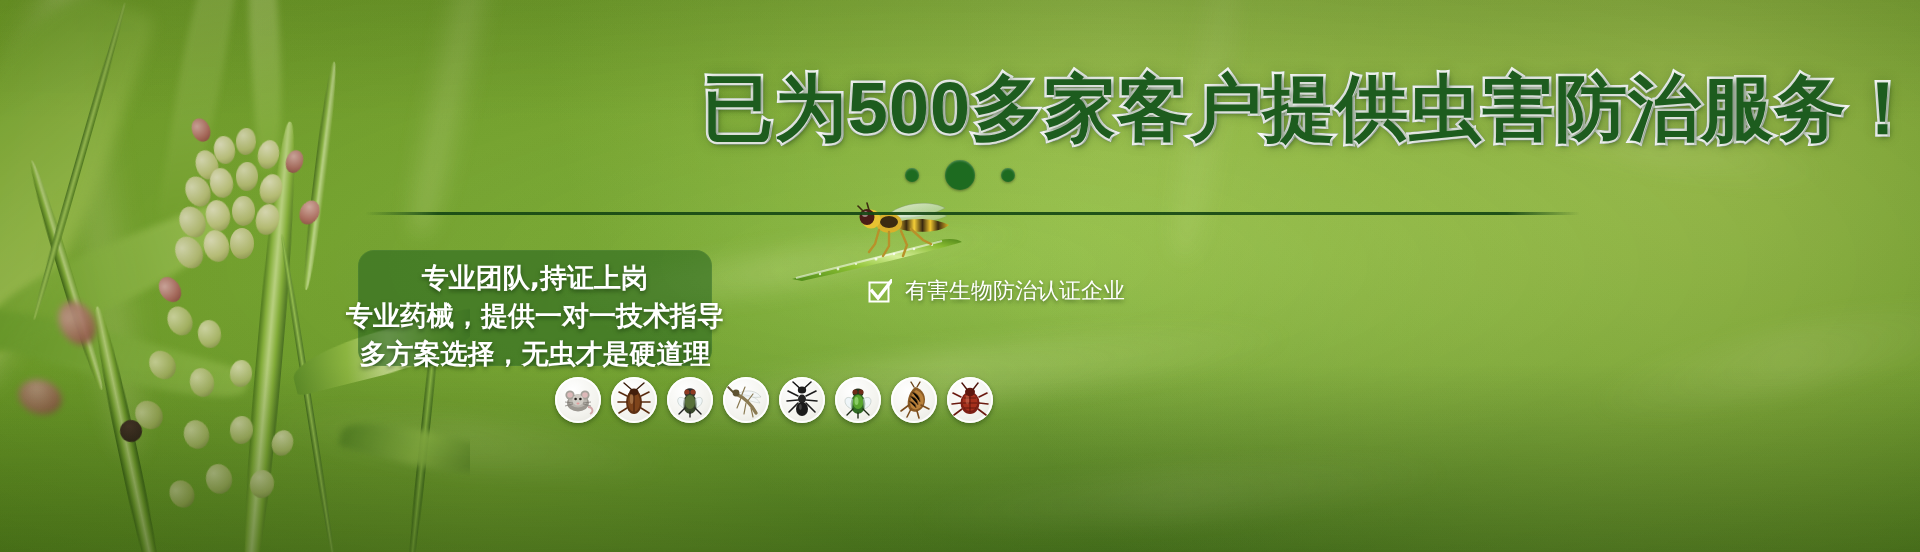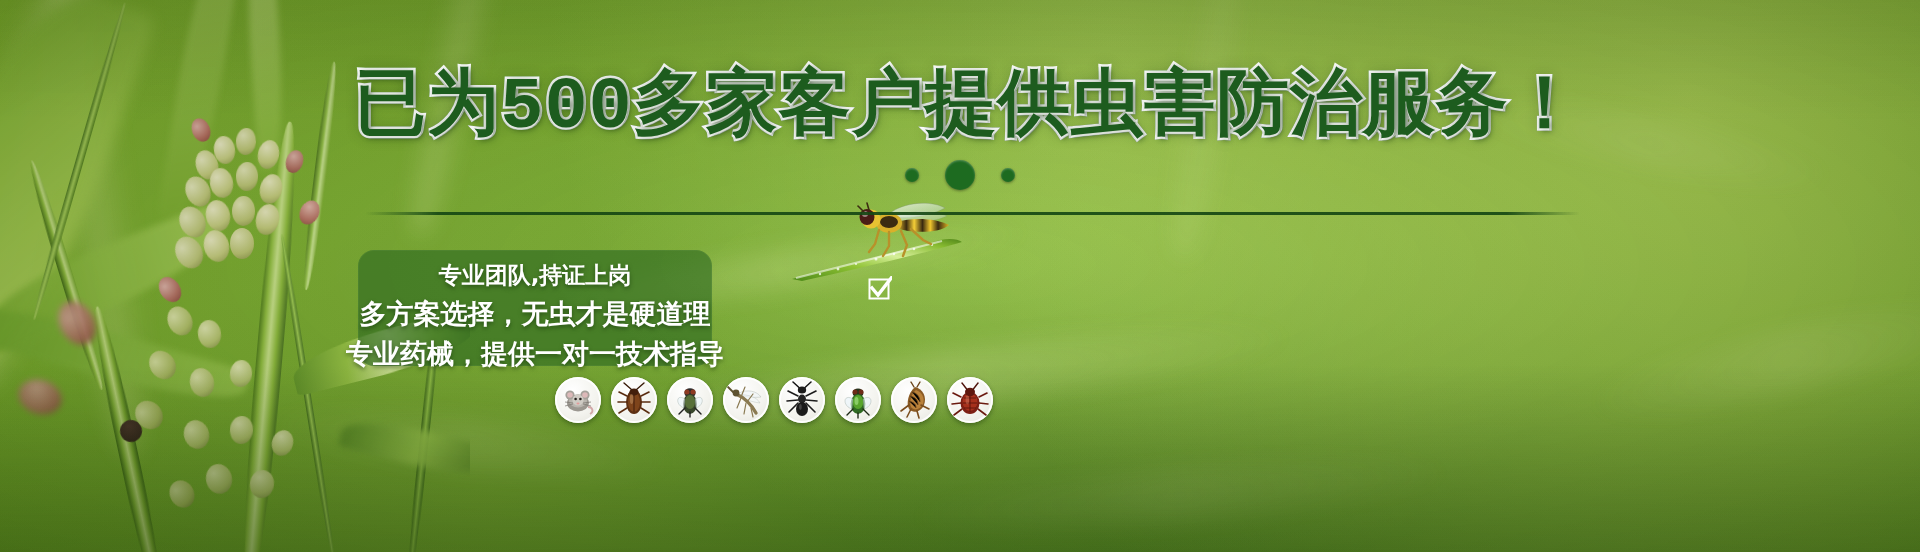--- a/index.html
+++ b/index.html
@@ -41,33 +41,33 @@
   .stem{position:absolute;border-radius:48%;transform-origin:50% 100%;}
   .leaf{position:absolute;border-radius:60% 6% 60% 6%;}
   .bud{position:absolute;border-radius:50%;}
   .sharp{filter:blur(.5px);}
   .soft{filter:blur(3px);}
   .softer{filter:blur(7px);}
 
   
   .headline{
     position:absolute;left:16px;right:0;top:72px;
-    text-align:center;
+    text-align:right;
     font-size:72px;line-height:1;
     font-weight:bold;
     letter-spacing:1px;
     white-space:nowrap;
     color:#1d5c1e;
     -webkit-text-stroke:5px #ffffff;
     paint-order:stroke fill;
     text-shadow:
        0 2px 0 rgba(255,255,255,.65),
        2px 3px 5px rgba(18,48,10,.45),
        0 0 14px rgba(18,48,10,.35);
-    font-family:Liberation Mono, monospace;
+    font-family:Liberation Sans, sans-serif;
   }
   .headline .inner{
     background:linear-gradient(180deg,#3f8c3a 0%,#246224 34%,#1b5219 62%,#123c12 100%);
     -webkit-background-clip:text;background-clip:text;
   }
 
   
   .dots{position:absolute;left:0;right:0;top:160px;display:flex;justify-content:center;align-items:center;gap:26px;}
   .dot{border-radius:50%;background:#1d6b20;box-shadow:0 1px 3px rgba(0,0,0,.4), inset 0 1px 2px rgba(255,255,255,.25);}
   .dot.sm{width:14px;height:14px;}
@@ -89,21 +89,21 @@
   .panel-lines{
     position:absolute;left:330px;top:254px;width:410px;height:122px;
     display:flex;flex-direction:column;justify-content:space-between;
     padding:6px 0 4px 0;box-sizing:border-box;
   }
   .pline{
     color:#fff;font-weight:bold;white-space:nowrap;text-align:center;
     text-shadow:0 2px 4px rgba(12,40,8,.55);
     font-family:"DejaVu Sans","Liberation Sans",sans-serif;
   }
-  .pline.l1{font-size:23px;letter-spacing:0px;}
+  .pline.l1{font-size:27px;letter-spacing:0px;}
   .pline.l2{font-size:27px;letter-spacing:0px;}
   .pline.l3{font-size:27px;letter-spacing:0px;}
 
   
   .checks{position:absolute;left:868px;top:276px;width:460px;}
   .check-item{display:flex;align-items:center;gap:13px;margin-bottom:22px;}
   .cbox{position:relative;width:24px;height:24px;flex:none;}
   .cbox svg{display:block;}
   .ctext{
     color:#fff;font-size:22px;font-weight:normal;white-space:nowrap;
@@ -281,34 +281,35 @@
     <span class="dot sm"></span>
     <span class="dot lg"></span>
     <span class="dot sm"></span>
   </div>
 
   <div class="divider"></div>
 
   <div class="panel"></div>
   <div class="panel-lines">
     <div class="pline l1">专业团队,持证上岗</div>
+    <div class="pline l3">专业药械，提供一对一技术指导</div>
     <div class="pline l2">多方案选择，无虫才是硬道理</div>
-    <div class="pline l3">专业药械，提供一对一技术指导</div>
   </div>
 
   <div class="checks">
 
 
     <div class="check-item">
       <span class="cbox">
         <svg width="24" height="24" viewBox="0 0 24 24">
           <rect x="1.5" y="3.5" width="19" height="19" fill="none" stroke="#ffffff" stroke-width="2"></rect>
           <path d="M4 12 L10 19 L24 1" fill="none" stroke="#ffffff" stroke-width="3.4" stroke-linecap="square"></path>
         </svg>
       </span>
+      <span class="ctext">有害生物防治认证企业</span>
     </div>
 
   </div>
 
   <div class="icon-row">
 
     <span class="ibubble">
       <svg width="38" height="38" viewBox="0 0 38 38">
         <ellipse cx="19" cy="22" rx="11" ry="8.5" fill="#9b9790"></ellipse>
         <ellipse cx="19" cy="20" rx="9" ry="6.5" fill="#b9b5ae"></ellipse>

